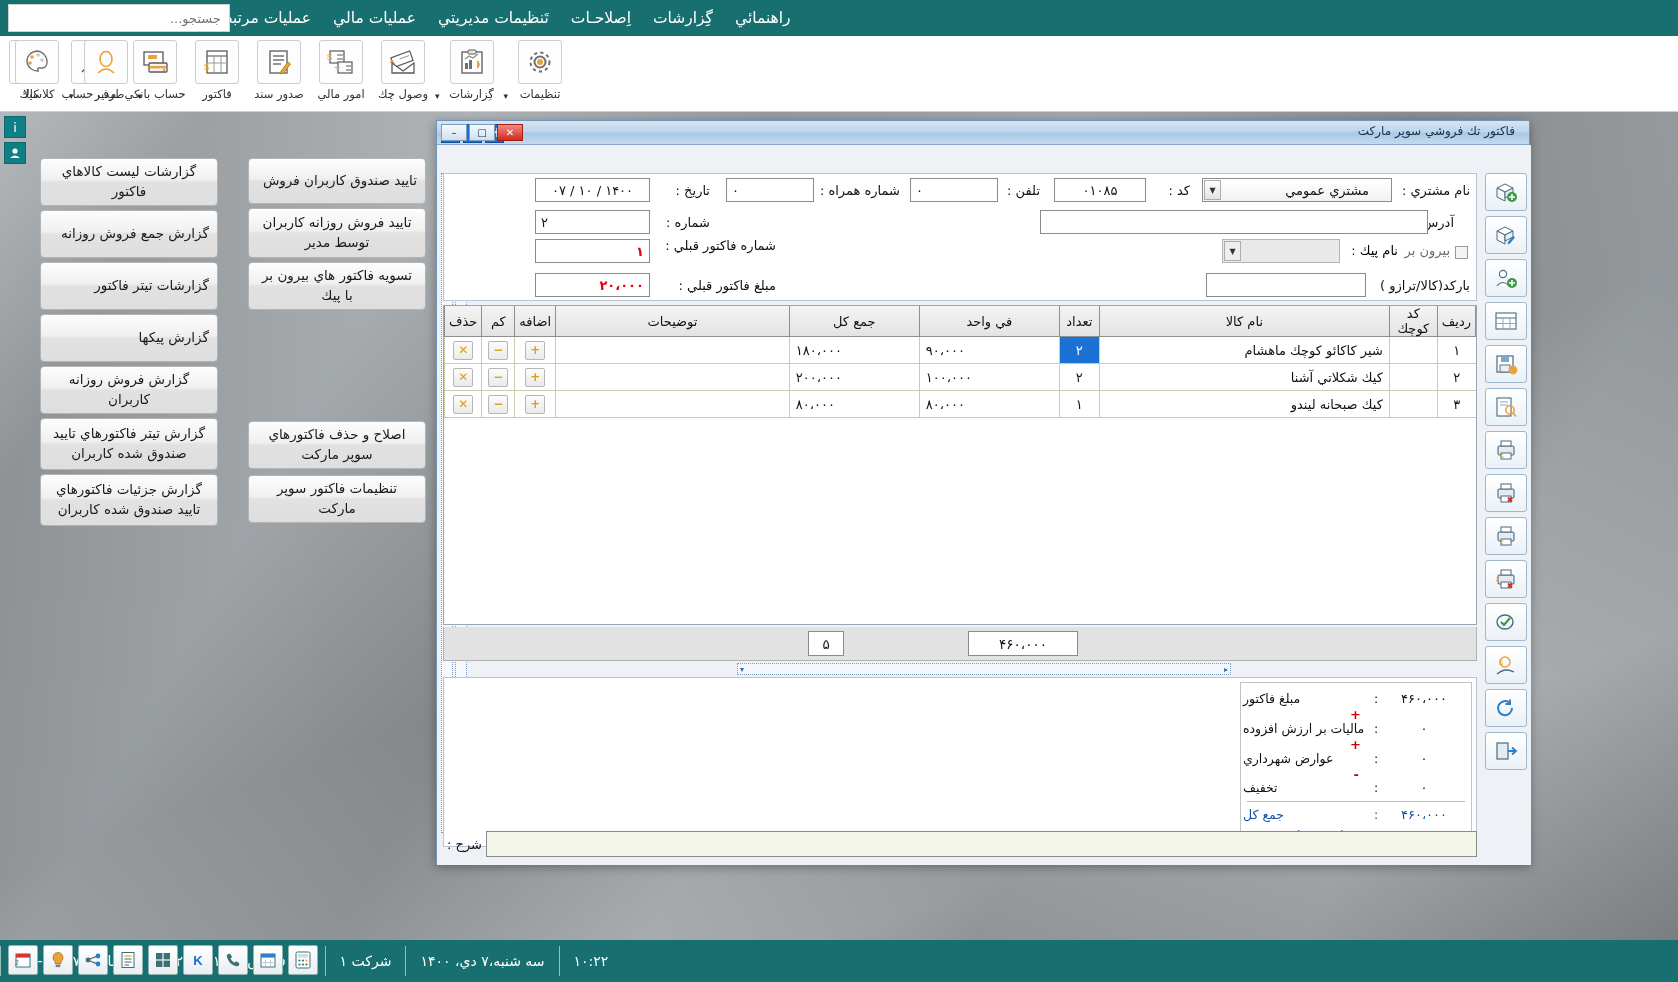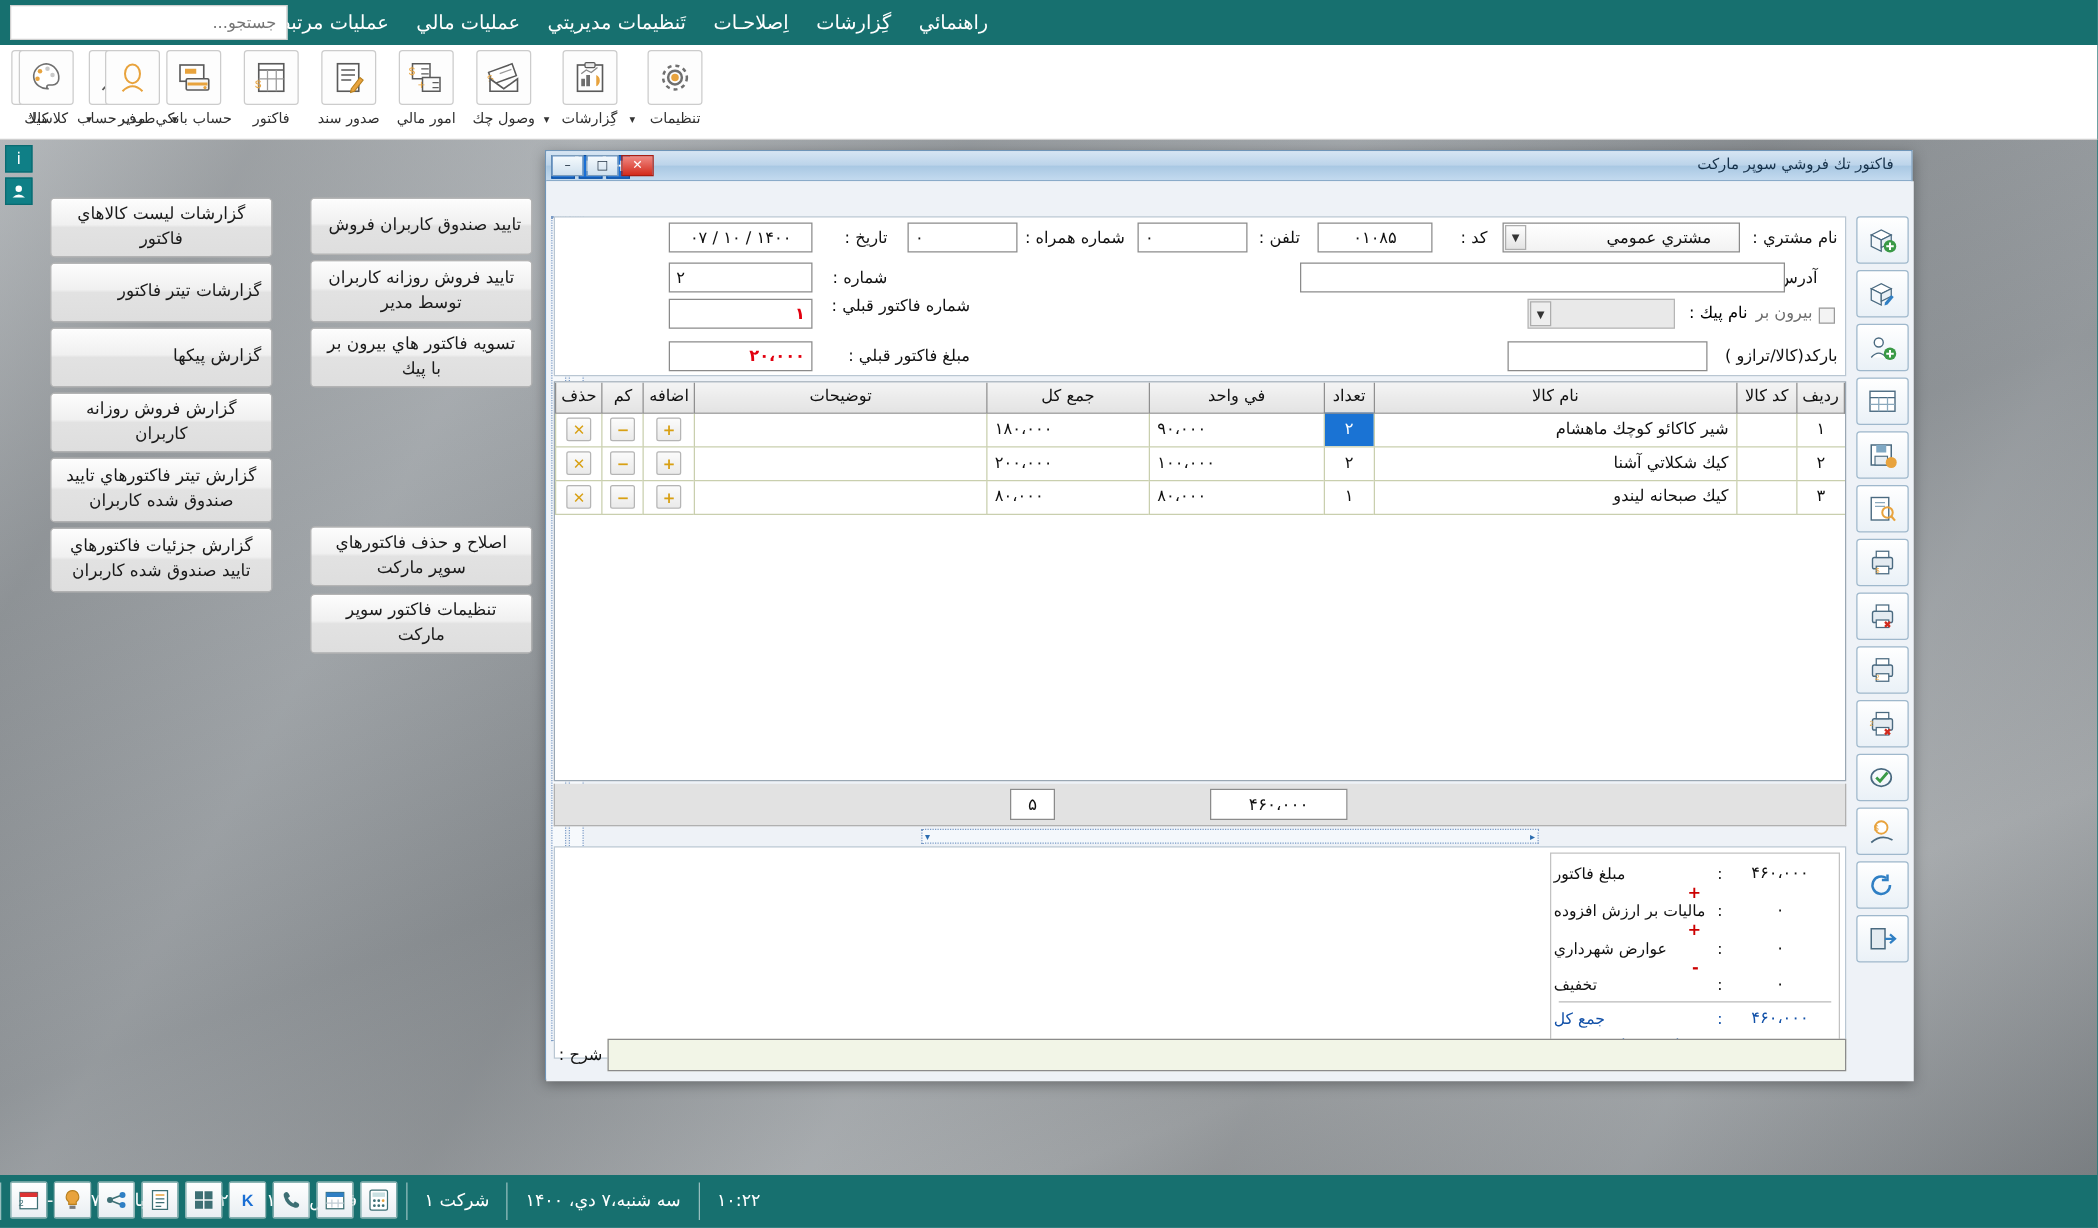--- a/index.html
+++ b/index.html
@@ -612,20 +612,23 @@
     <div class="lbtn" style="height:48px;">
       <span>تنظيمات فاكتور سوپر ماركت</span>
     </div>
   </div>
 
   <div class="launch-col" style="left:40px; top:158px; width:178px;">
     <div class="lbtn" style="height:48px; margin-bottom:4px;">
       <span>گزارشات ليست كالاهاي فاكتور</span>
     </div>
     <div class="lbtn" style="height:48px; margin-bottom:4px;">
+      <span>گزارش جمع فروش روزانه</span>
+    </div>
+    <div class="lbtn" style="height:48px; margin-bottom:4px;">
       <span>گزارشات تيتر فاكتور</span>
     </div>
     <div class="lbtn" style="height:48px; margin-bottom:4px;">
       <span>گزارش پيكها</span>
     </div>
     <div class="lbtn" style="height:48px; margin-bottom:4px;">
       <span>گزارش فروش روزانه كاربران</span>
     </div>
     <div class="lbtn" style="height:52px; margin-bottom:4px;">
       <span>گزارش تيتر فاكتورهاي تاييد صندوق شده كاربران</span>
@@ -831,21 +834,21 @@
         <div class="fld" style="right:826px; top:99px; width:115px;margin-left:48px;">
           <span class="red-val">۲۰،۰۰۰</span>
         </div>
       </div>
 
       <div class="grid-wrap">
         <table class="grid">
           <thead>
             <tr>
               <th style="width:26px;">رديف</th>
-              <th style="width:48px;">كد كالا</th>
+              <th style="width:48px;">كد كوچك</th>
               <th style="width:290px;">نام كالا</th>
               <th style="width:40px;">تعداد</th>
               <th style="width:140px;">في واحد</th>
               <th style="width:130px;">جمع كل</th>
               <th>توضيحات</th>
               <th style="width:32px;">اضافه</th>
               <th style="width:32px;">كم</th>
               <th style="width:32px;">حذف</th>
             </tr>
           </thead>

